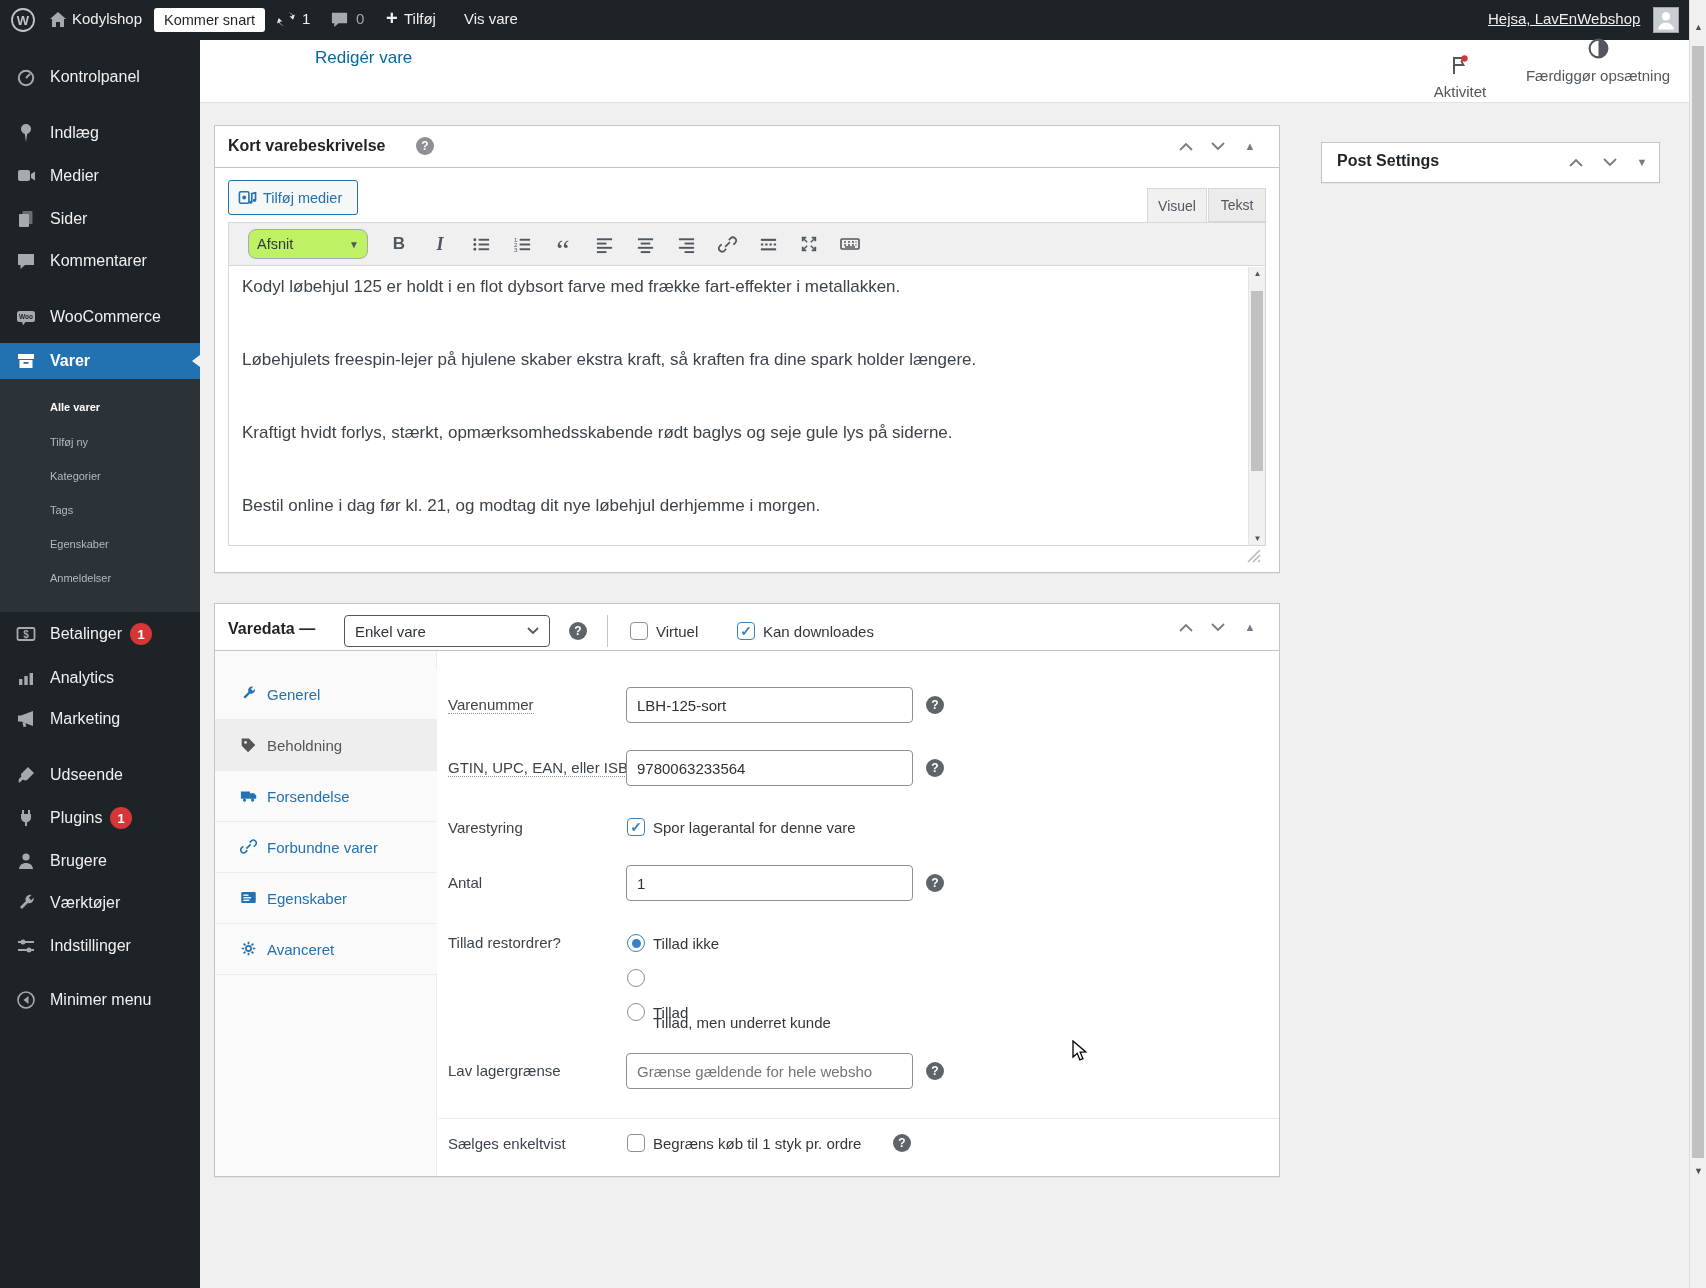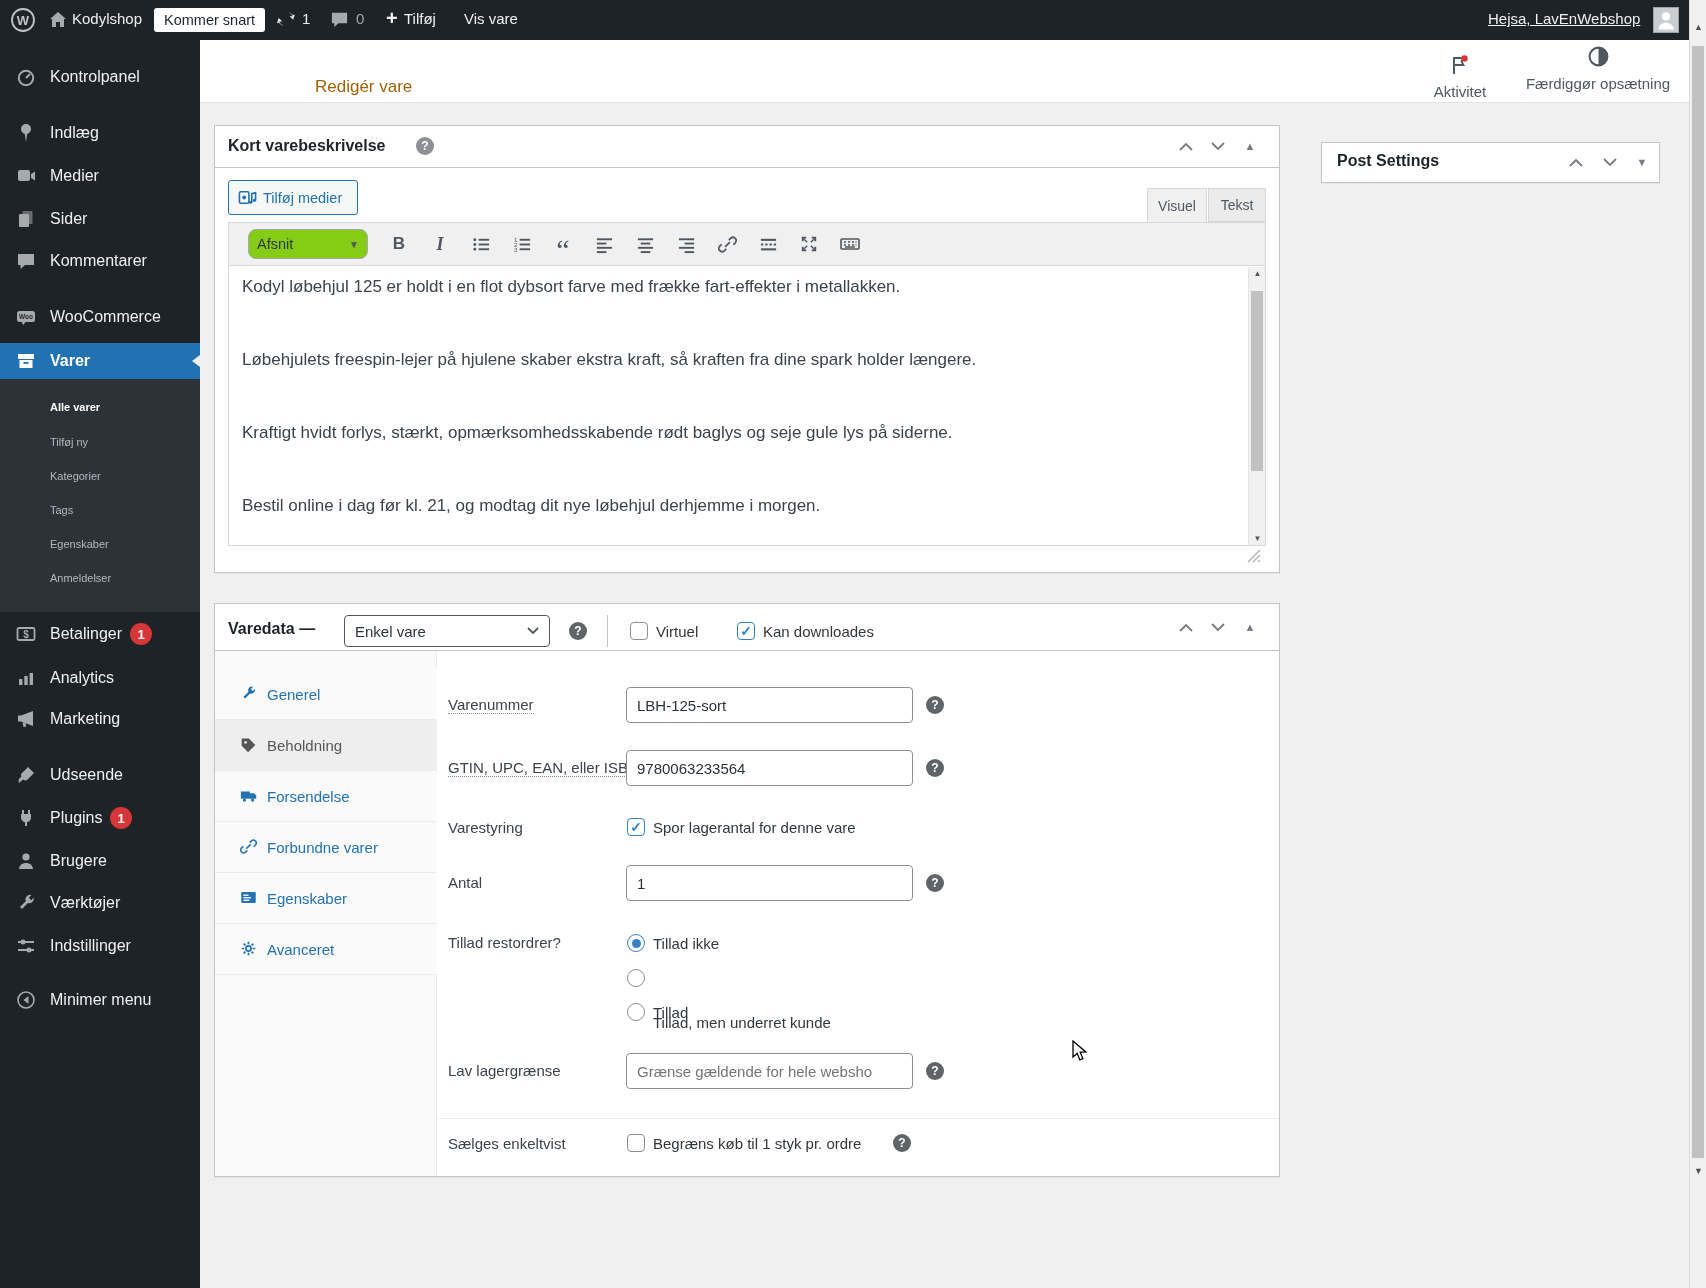--- a/index.html
+++ b/index.html
@@ -243,33 +243,33 @@
     <span class="ic">
       <svg width="20" height="20" viewBox="0 0 20 20" fill="currentColor">
           <circle cx="10" cy="10" r="8" fill="none" stroke="currentColor" stroke-width="1.6"></circle>
           <path d="M12.5 6l-5 4 5 4z"></path>
         </svg>
       </span>
     <span class="lb">Minimer menu</span>
   </div>
 
   <div class="abs" style="left:200px;top:40px;width:1489px;height:63px;background:#fff;border-bottom:1px solid #e2e4e7;"></div>
-  <div class="abs" style="left:315px;top:77px;font-size:17px;font-weight:500;color:#a16207;">Redigér vare</div>
+  <div class="abs" style="left:315px;top:48px;font-size:17px;font-weight:500;color:#0369a1;">Redigér vare</div>
 
   <div class="abs" style="left:1415px;top:52px;width:90px;height:48px;text-align:center;">
     <span class="abs" style="left:33px;top:2px;">
       <svg width="22" height="22" viewBox="0 0 22 22">
           <path d="M6 4v16" stroke="#50575e" stroke-width="2"></path>
           <path d="M6 4h9.5l-2 3.5 2 3.5H6z" fill="none" stroke="#50575e" stroke-width="1.8"></path>
           <circle cx="16.5" cy="4.5" r="3.2" fill="#d63638"></circle>
         </svg>
       </span>
     <span class="abs" style="left:0;top:31px;width:90px;font-size:15px;color:#50575e;">Aktivitet</span>
   </div>
-  <div class="abs" style="left:1519px;top:44px;width:158px;height:48px;text-align:center;">
+  <div class="abs" style="left:1519px;top:36px;width:158px;height:48px;text-align:center;">
     <span class="abs" style="left:68px;top:1px;">
       <svg width="23" height="23" viewBox="0 0 22 22">
           <circle cx="11" cy="11" r="8.5" fill="none" stroke="#50575e" stroke-width="2"></circle>
           <path d="M11 2.5a8.5 8.5 0 0 1 0 17z" fill="#50575e"></path>
         </svg>
       </span>
     <span class="abs" style="left:0;top:31px;width:158px;font-size:15px;color:#50575e;">Færdiggør opsætning</span>
   </div>
 
   <div class="panel" style="left:214px;top:125px;width:1066px;height:448px;"></div>
@@ -301,21 +301,21 @@
     <span>Tilføj medier</span>
   </div>
   <div class="edtab" style="left:1147px;top:188px;width:60px;border-bottom:none;height:35px;">
     <span>Visuel</span>
     </div>
   <div class="edtab" style="left:1208px;top:188px;width:58px;background:#ebebec;">
     <span>Tekst</span>
     </div>
 
   <div class="abs" style="left:228px;top:222px;width:1038px;height:44px;background:#f0f0f1;border:1px solid #d5d7da;"></div>
-  <div class="abs f" style="left:248px;top:229px;width:120px;height:30px;background:#84cc16;border:1px solid #a7aaad;border-radius:8px;padding:0 8px;font-size:14.5px;color:#32373c;justify-content:space-between;">
+  <div class="abs f" style="left:248px;top:229px;width:120px;height:30px;background:#bef264;border:1px solid #a7aaad;border-radius:8px;padding:0 8px;font-size:14.5px;color:#32373c;justify-content:space-between;">
     <span>Afsnit</span>
     <span style="font-size:10px;color:#50575e;">▼</span>
   </div>
   <div class="tbbtn" style="left:381px;">
       <b style="font-size:17px;">B</b>
     </div>
   <div class="tbbtn" style="left:422px;">
       <i style="font-family:'Liberation Serif',serif;font-size:18px;font-weight:bold;">I</i>
     </div>
   <div class="tbbtn" style="left:463px;">

